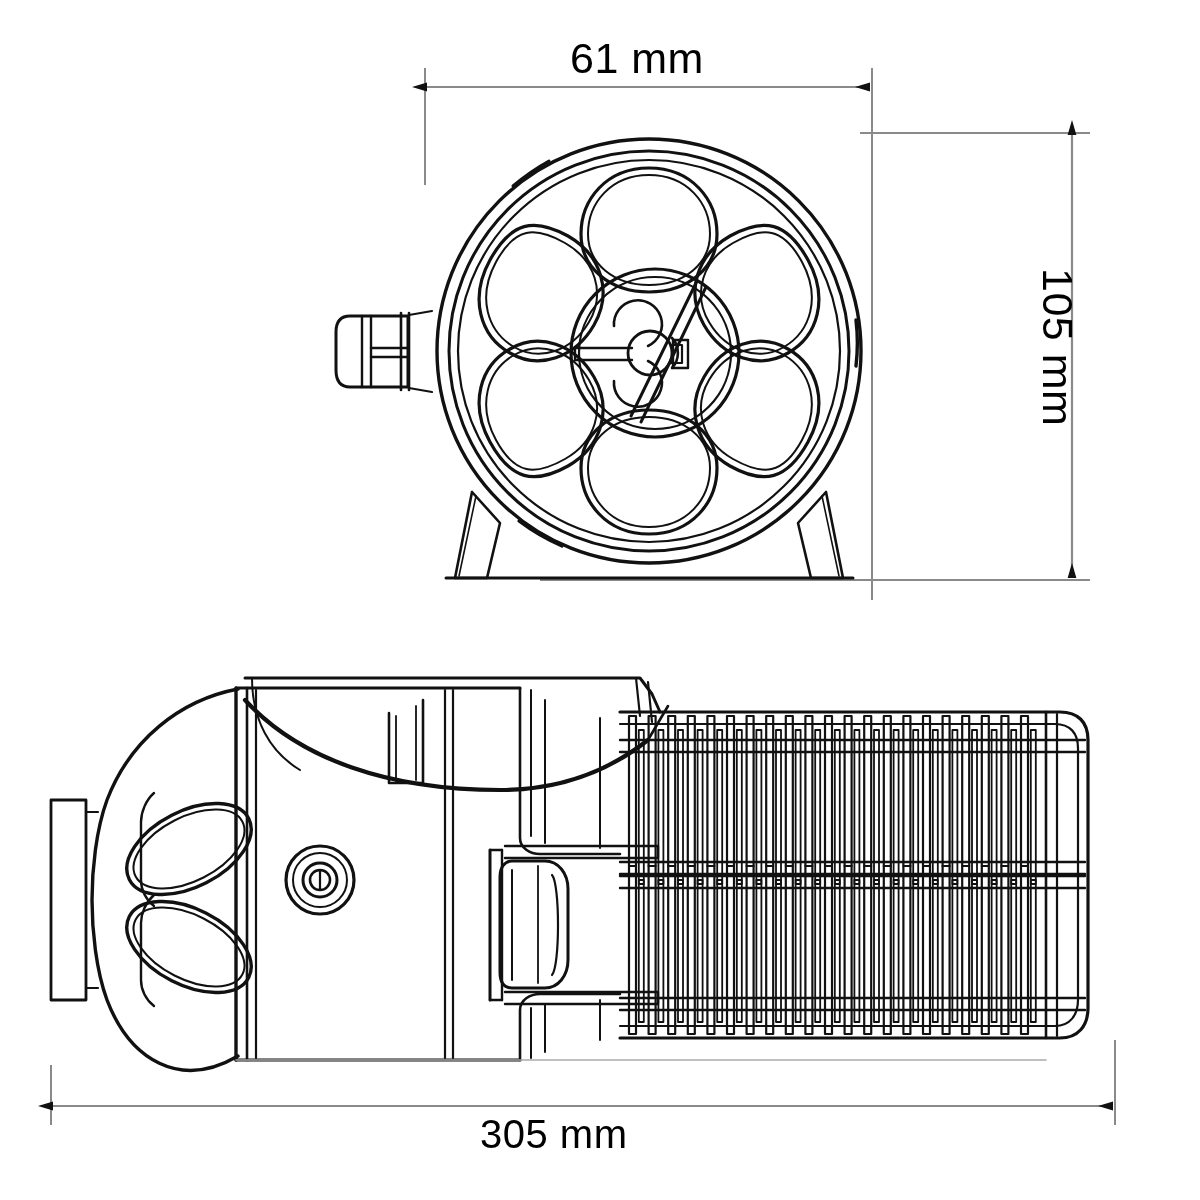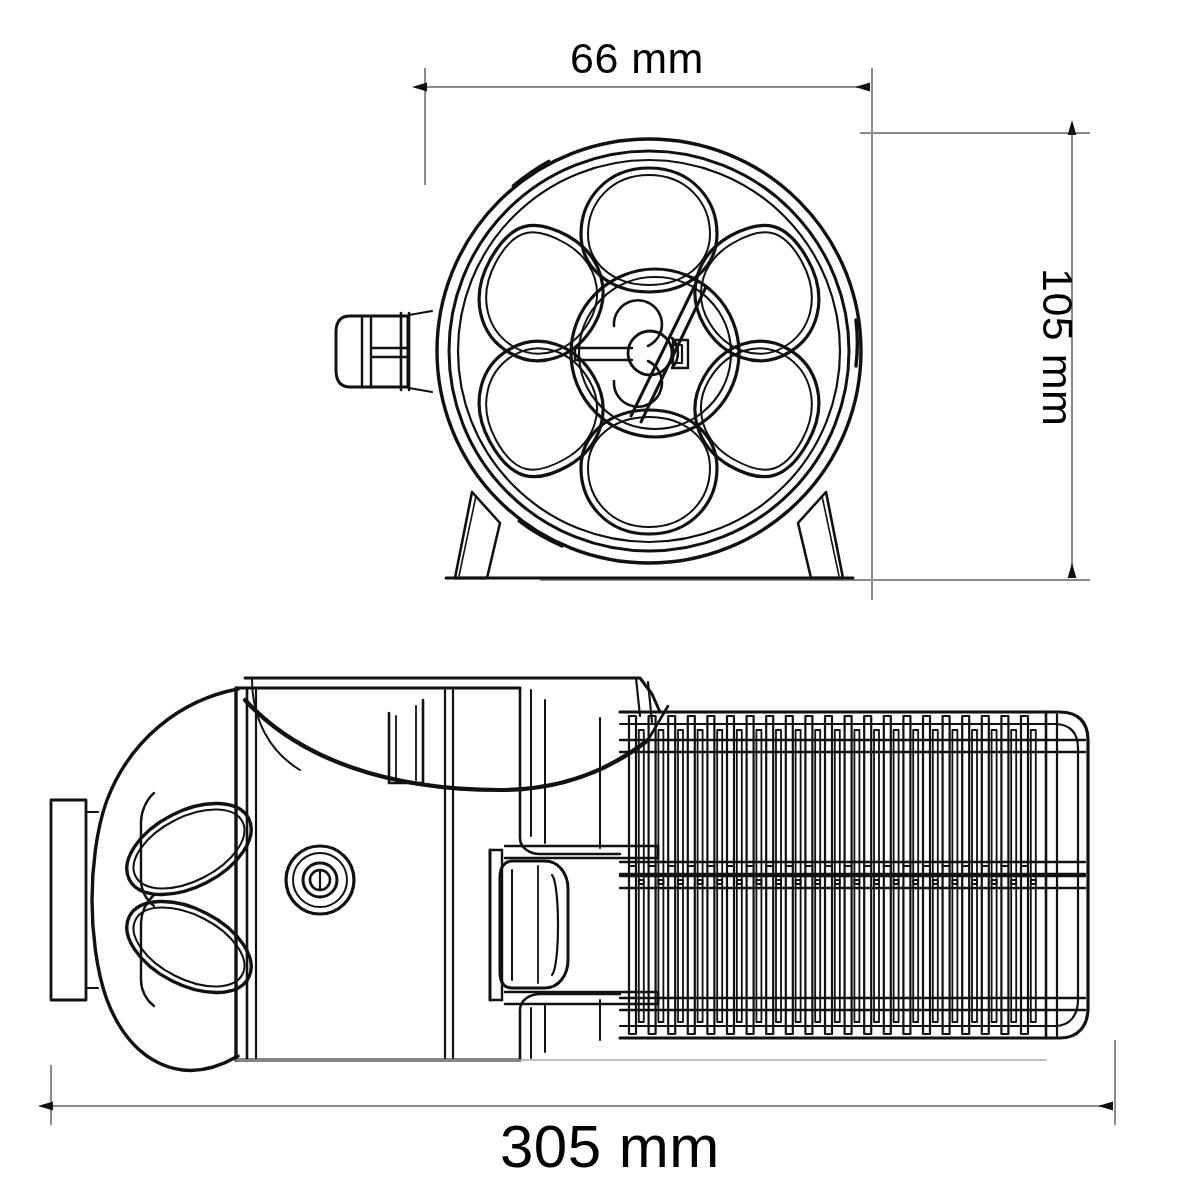--- a/index.html
+++ b/index.html
@@ -37,23 +37,23 @@
     font-size: 43px;
   }
   #dim-height-label {
     left: 1082px;
     top: 268px;
     font-size: 43px;
     transform: rotate(90deg);
     transform-origin: left top;
   }
   #dim-length-label {
-    left: 500px;
+    left: 480px;
     top: 1112px;
-    font-size: 60px;
+    font-size: 40px;
   }
 </style>
 </head>
 <body>
 
 <div id="page">
 
   <svg id="drawing" viewBox="0 0 1200 1200" xmlns="http://www.w3.org/2000/svg">
 
     <defs>
@@ -367,19 +367,19 @@
               <path d="M1021.0,866 L1021.0,1034 L1028.0,1034 L1028.0,866 Z" fill="none" stroke="#111" stroke-width="2.2"></path>
               <path d="M1030.8,880 L1030.8,1022 L1035.8,1022 L1035.8,880 Z" fill="none" stroke="#111" stroke-width="1.8"></path>
             </g>
         </g>
       </g>
 
       <line x1="236" y1="1060" x2="1046" y2="1060" stroke-width="1.6" stroke="#aaa"></line>
     </g>
   </svg>
 
-  <div class="dim-text" id="dim-width-label">66 mm</div>
+  <div class="dim-text" id="dim-width-label">61 mm</div>
 
   <div class="dim-text" id="dim-height-label">105 mm</div>
 
   <div class="dim-text" id="dim-length-label">305 mm</div>
 
 </div>
 
 </body></html>

